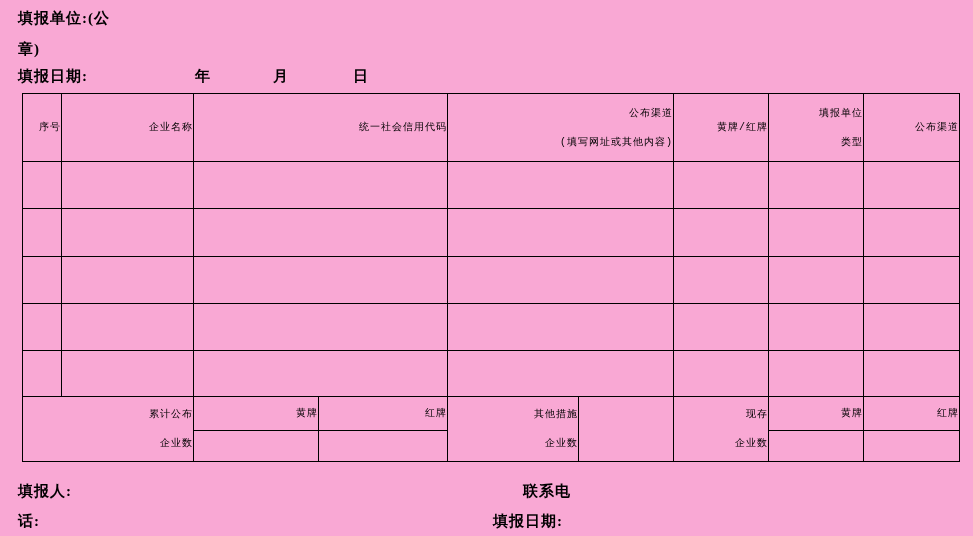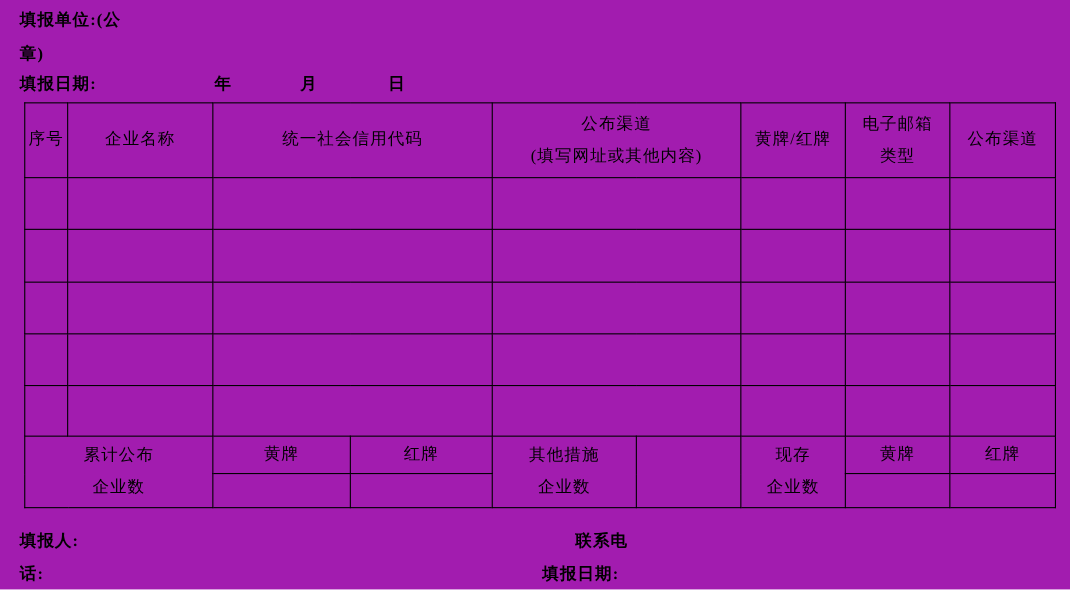--- a/index.html
+++ b/index.html
@@ -4,21 +4,21 @@
 <style>
   html, body {
     margin: 0;
     padding: 0;
     background: #ffffff;
   }
   .page {
     position: relative;
     width: 973px;
     height: 536px;
-    background: #a21caf;
+    background: #f9a8d4;
     color: #000000;
     font-family: "Liberation Serif", serif;
     font-size: 15px;
     overflow: hidden;
   }
   .lbl {
     position: absolute;
     font-weight: bold;
     white-space: nowrap;
     letter-spacing: 1px;
@@ -26,26 +26,27 @@
   table.report {
     position: absolute;
     left: 22px;
     top: 93px;
     border-collapse: collapse;
     table-layout: fixed;
   }
   table.report td {
     border: 1px solid #000000;
     padding: 0;
-    text-align: center;
+    text-align: right;
     vertical-align: middle;
-    font-size: 15px;
+    font-size: 10px;
     line-height: 29px;
     letter-spacing: 1px;
     overflow: hidden;
+    font-family: Liberation Mono, monospace;
   }
   .pre { white-space: pre-line; }
 </style>
 </head>
 <body>
 
 <div class="page">
 
   <span class="lbl" style="left:18px; top:9px;">填报单位:(公</span>
   <span class="lbl" style="left:18px; top:40px;">章)</span>
@@ -69,21 +70,21 @@
     </colgroup>
 
     <tbody>
         <tr style="height:68px">
       <td>序号</td>
       <td>企业名称</td>
       <td colspan="2">统一社会信用代码</td>
       <td colspan="2" class="pre">公布渠道
 (填写网址或其他内容)</td>
       <td>黄牌/红牌</td>
-      <td class="pre">电子邮箱
+      <td class="pre">填报单位
 类型</td>
       <td>公布渠道</td>
     </tr>
 
     <tr style="height:47px">
       <td></td>
       <td></td>
       <td colspan="2"></td>
       <td colspan="2"></td>
       <td></td>

